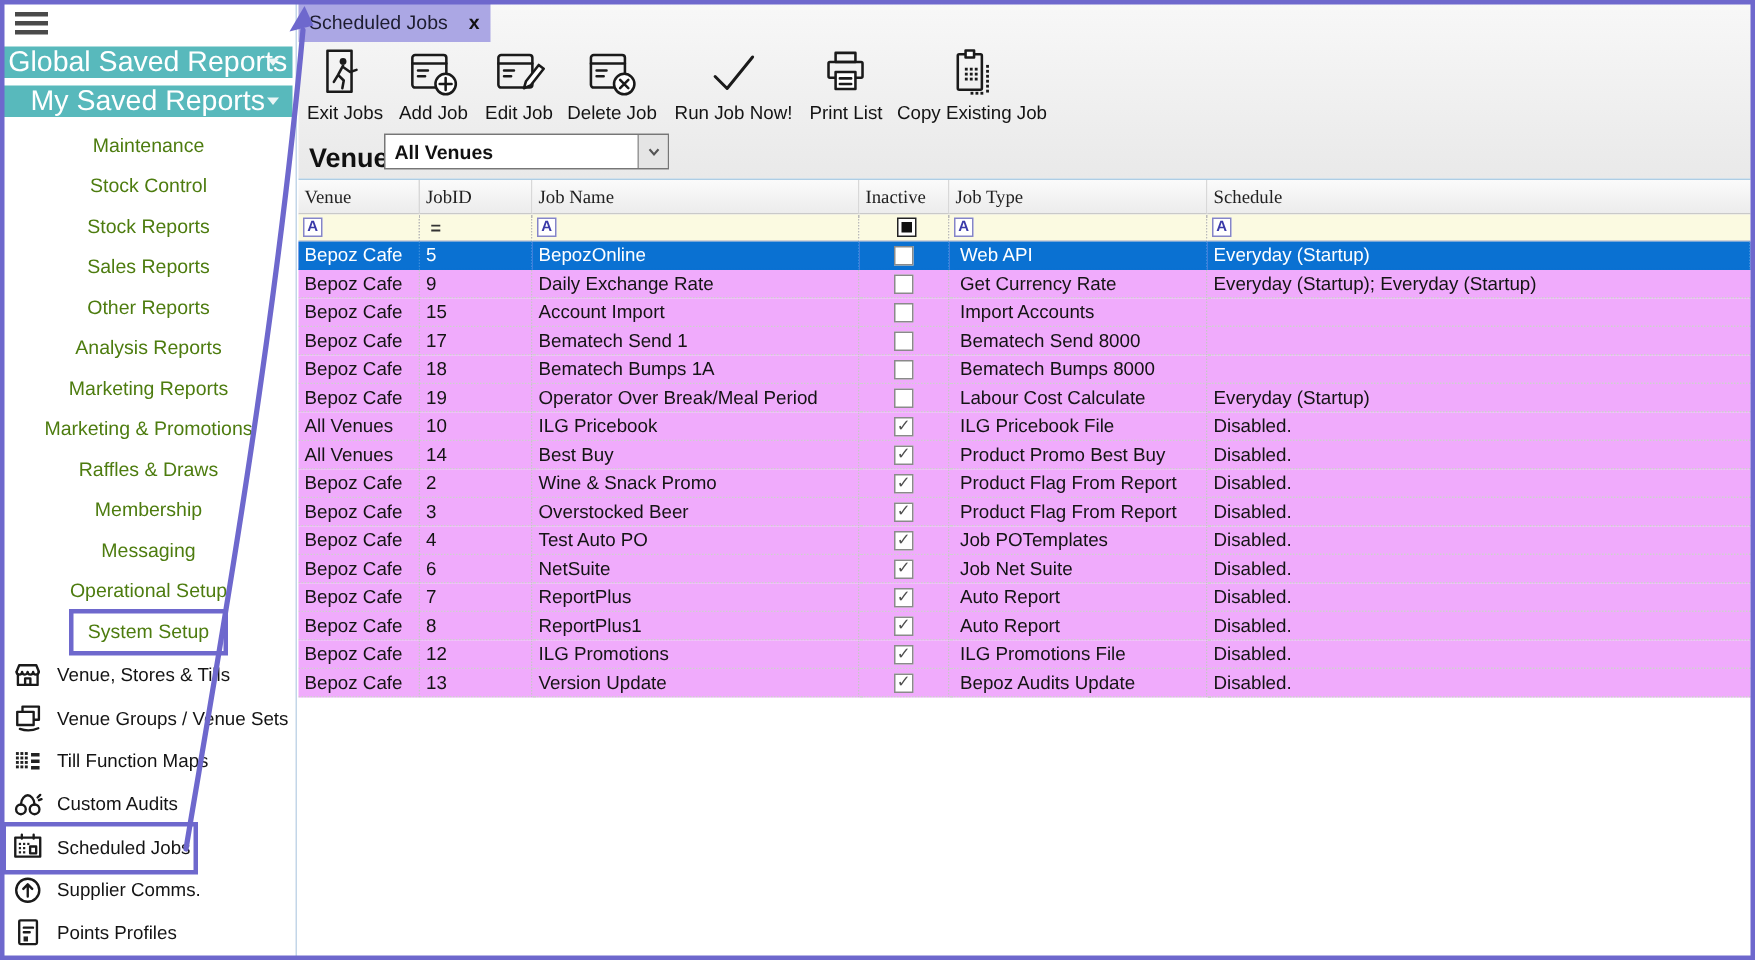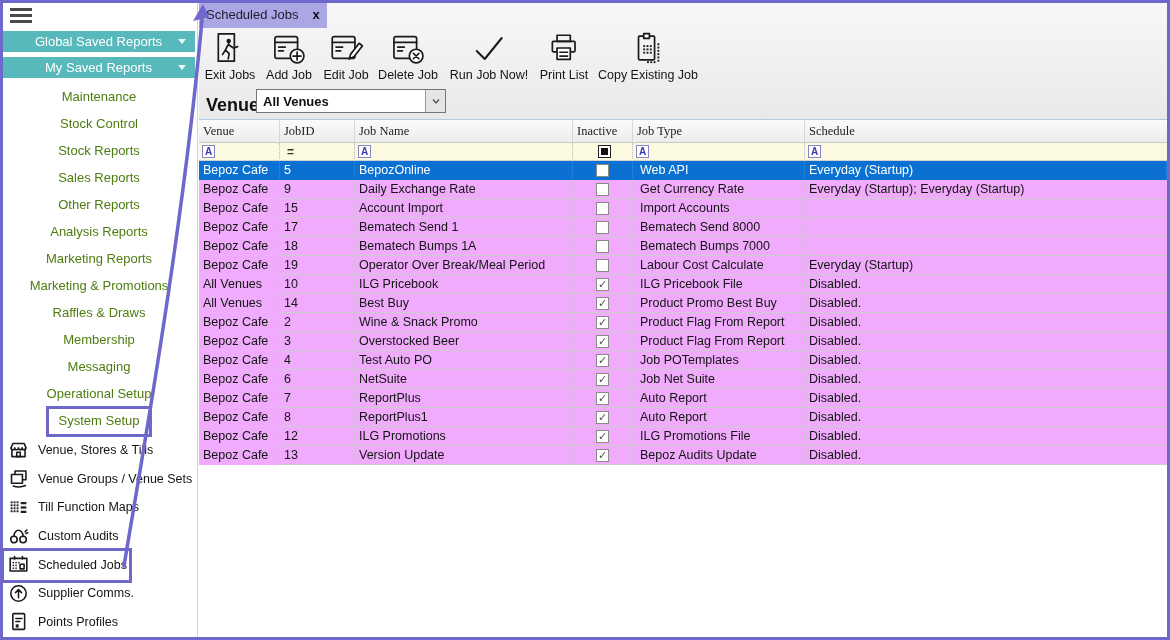--- a/index.html
+++ b/index.html
@@ -6,21 +6,21 @@
   .screen{position:relative;width:1170px;height:640px;background:#fff;
     font-family:"Liberation Sans",sans-serif;overflow:hidden;}
   .frame{position:absolute;inset:0;border:3px solid #6e68cd;pointer-events:none;z-index:90;}
 
   
   .sidebar{position:absolute;left:0;top:0;width:198px;height:640px;background:#fff;
     border-right:1px solid #c3d6e8;box-sizing:border-box;}
   .hamburger{position:absolute;left:10px;top:8px;width:22px;height:17px;cursor:pointer;}
   .hamburger span{display:block;height:2.5px;background:#4a4a4a;margin:0 0 3.5px 0;}
   .side-header{position:absolute;left:2px;width:193px;height:21px;background:#58b9bc;color:#fff;
-    font-size:13px;display:flex;align-items:center;justify-content:center;cursor:pointer;}
+    font-size:19px;display:flex;align-items:center;justify-content:center;cursor:pointer;}
   .side-header .caret{position:absolute;right:9px;top:8px;width:0;height:0;
     border-left:4.5px solid transparent;border-right:4.5px solid transparent;border-top:5px solid #eaf6f6;}
   .report-list{position:absolute;left:0;top:83px;width:198px;}
   .report-item{height:27px;line-height:27px;text-align:center;font-size:13px;color:#4d7c0f;cursor:pointer;}
   .icon-list{position:absolute;left:0;top:436px;width:198px;}
   .icon-item{height:28.6px;display:flex;align-items:center;padding-left:8px;gap:9px;cursor:pointer;}
   .icon-item svg{flex:0 0 auto;}
   .icon-item .lbl{font-size:12.5px;color:#141414;white-space:nowrap;}
 
   
@@ -384,21 +384,21 @@
           <div class="td td-schedule"></div>
         </div>
 
         <div class="tr">
           <div class="td td-venue">Bepoz Cafe</div>
           <div class="td td-jobid">18</div>
           <div class="td td-jobname">Bematech Bumps 1A</div>
           <div class="td td-inactive">
             <span class="checkbox"></span>
           </div>
-          <div class="td td-jobtype">Bematech Bumps 7000</div>
+          <div class="td td-jobtype">Bematech Bumps 8000</div>
           <div class="td td-schedule"></div>
         </div>
 
         <div class="tr">
           <div class="td td-venue">Bepoz Cafe</div>
           <div class="td td-jobid">19</div>
           <div class="td td-jobname">Operator Over Break/Meal Period</div>
           <div class="td td-inactive">
             <span class="checkbox"></span>
           </div>

